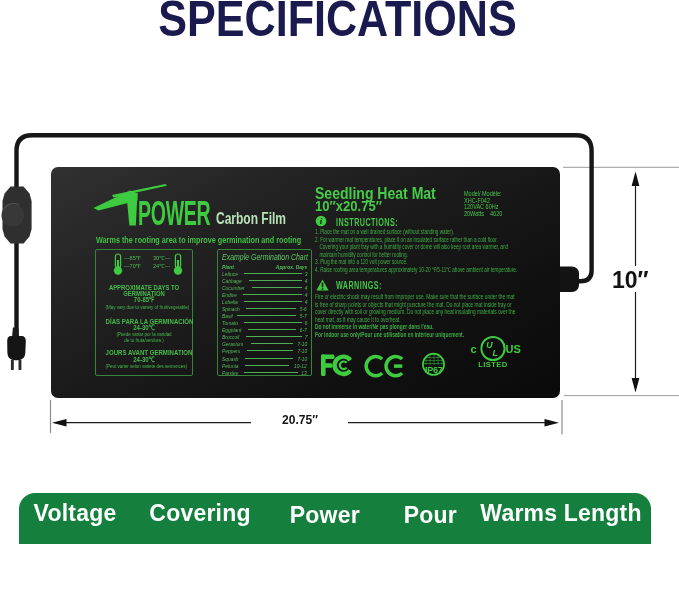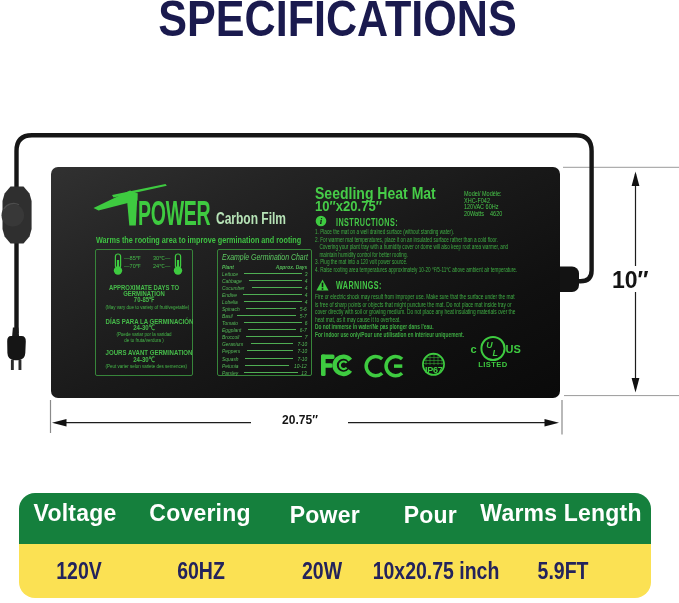--- a/index.html
+++ b/index.html
@@ -255,20 +255,13 @@
 <div class="abs dim" style="left:252px;top:413px;width:96px;font-size:12px;text-align:center;">20.75″</div>
 
 <div id="tbl" class="abs">
   <div id="tblh" class="abs">
     <span class="hc" style="left:56.5px;">Voltage</span>
     <span class="hc" style="left:181.5px;">Covering</span>
     <span class="hc" style="left:306.3px;top:9.5px;">Power</span>
     <span class="hc" style="left:411.9px;top:9px;">Pour</span>
     <span class="hc" style="left:542.5px;">Warms Length</span>
   </div>
-  <div id="tblb" class="abs">
-    <span class="vc" style="left:60.1px;">120V</span>
-    <span class="vc" style="left:182.5px;">60HZ</span>
-    <span class="vc" style="left:303.5px;">20W</span>
-    <span class="vc" style="left:417.3px;">10x20.75 inch</span>
-    <span class="vc" style="left:544px;">5.9FT</span>
-  </div>
 </div>
 
 </body></html>

